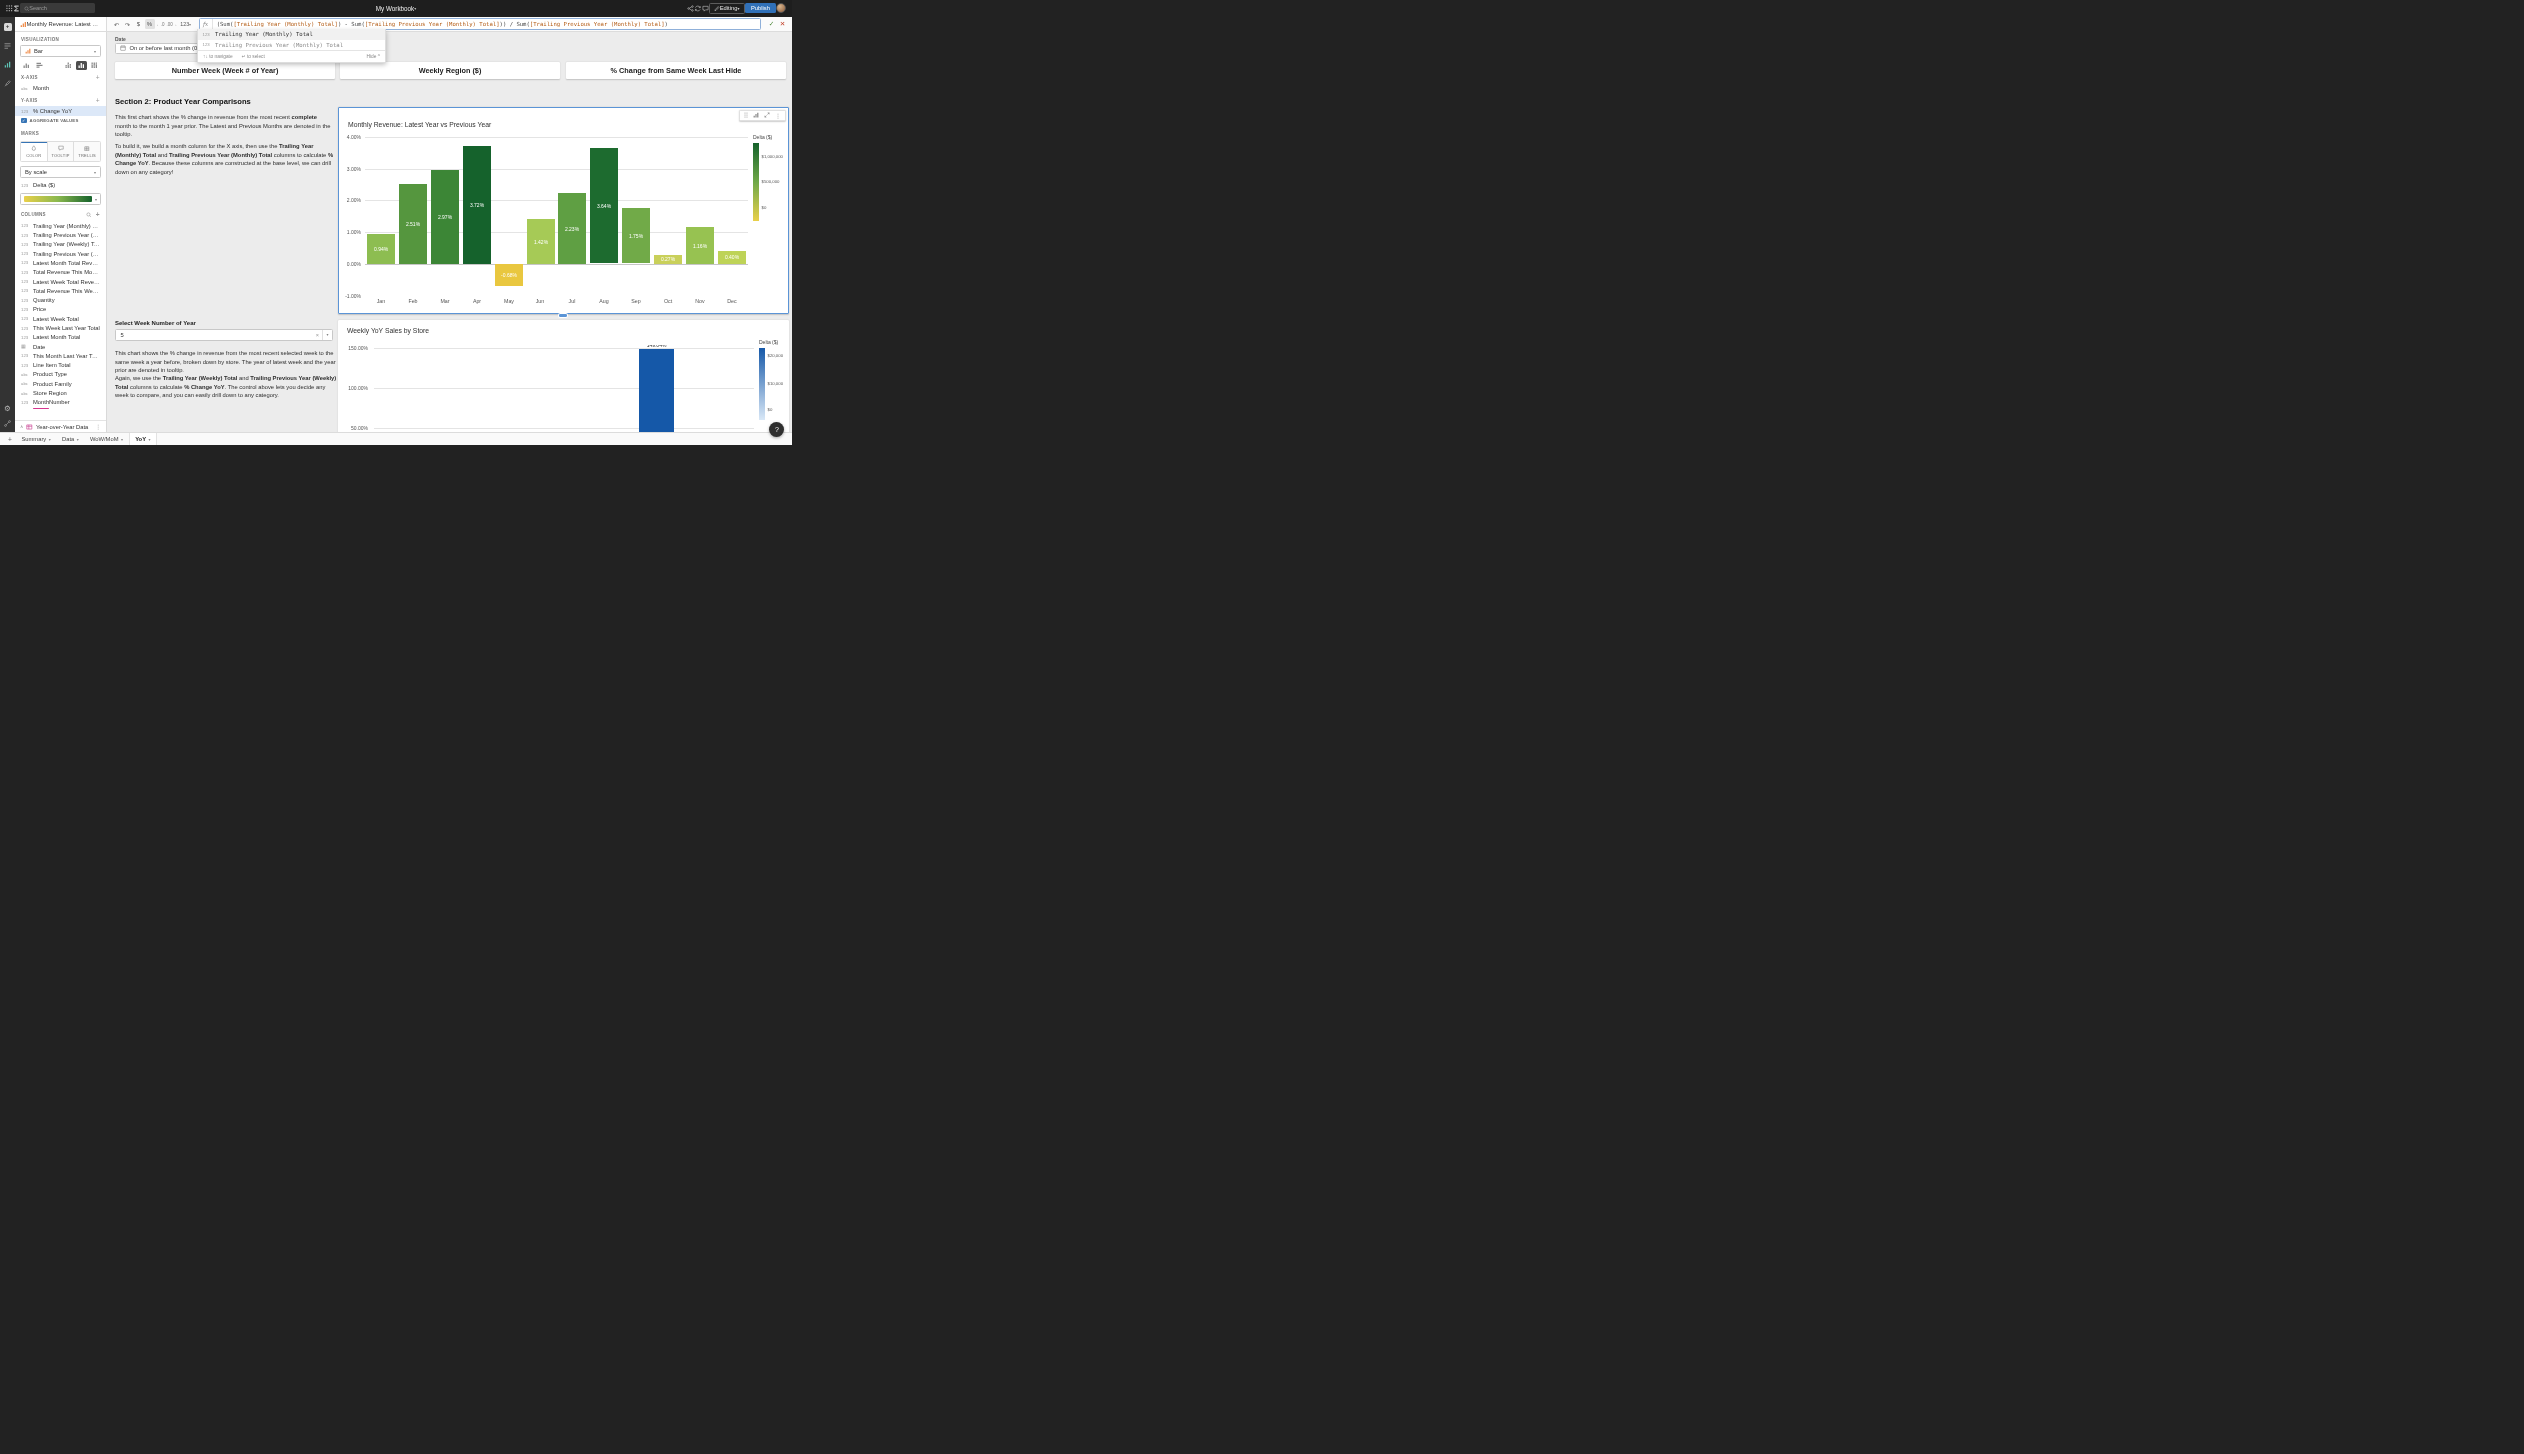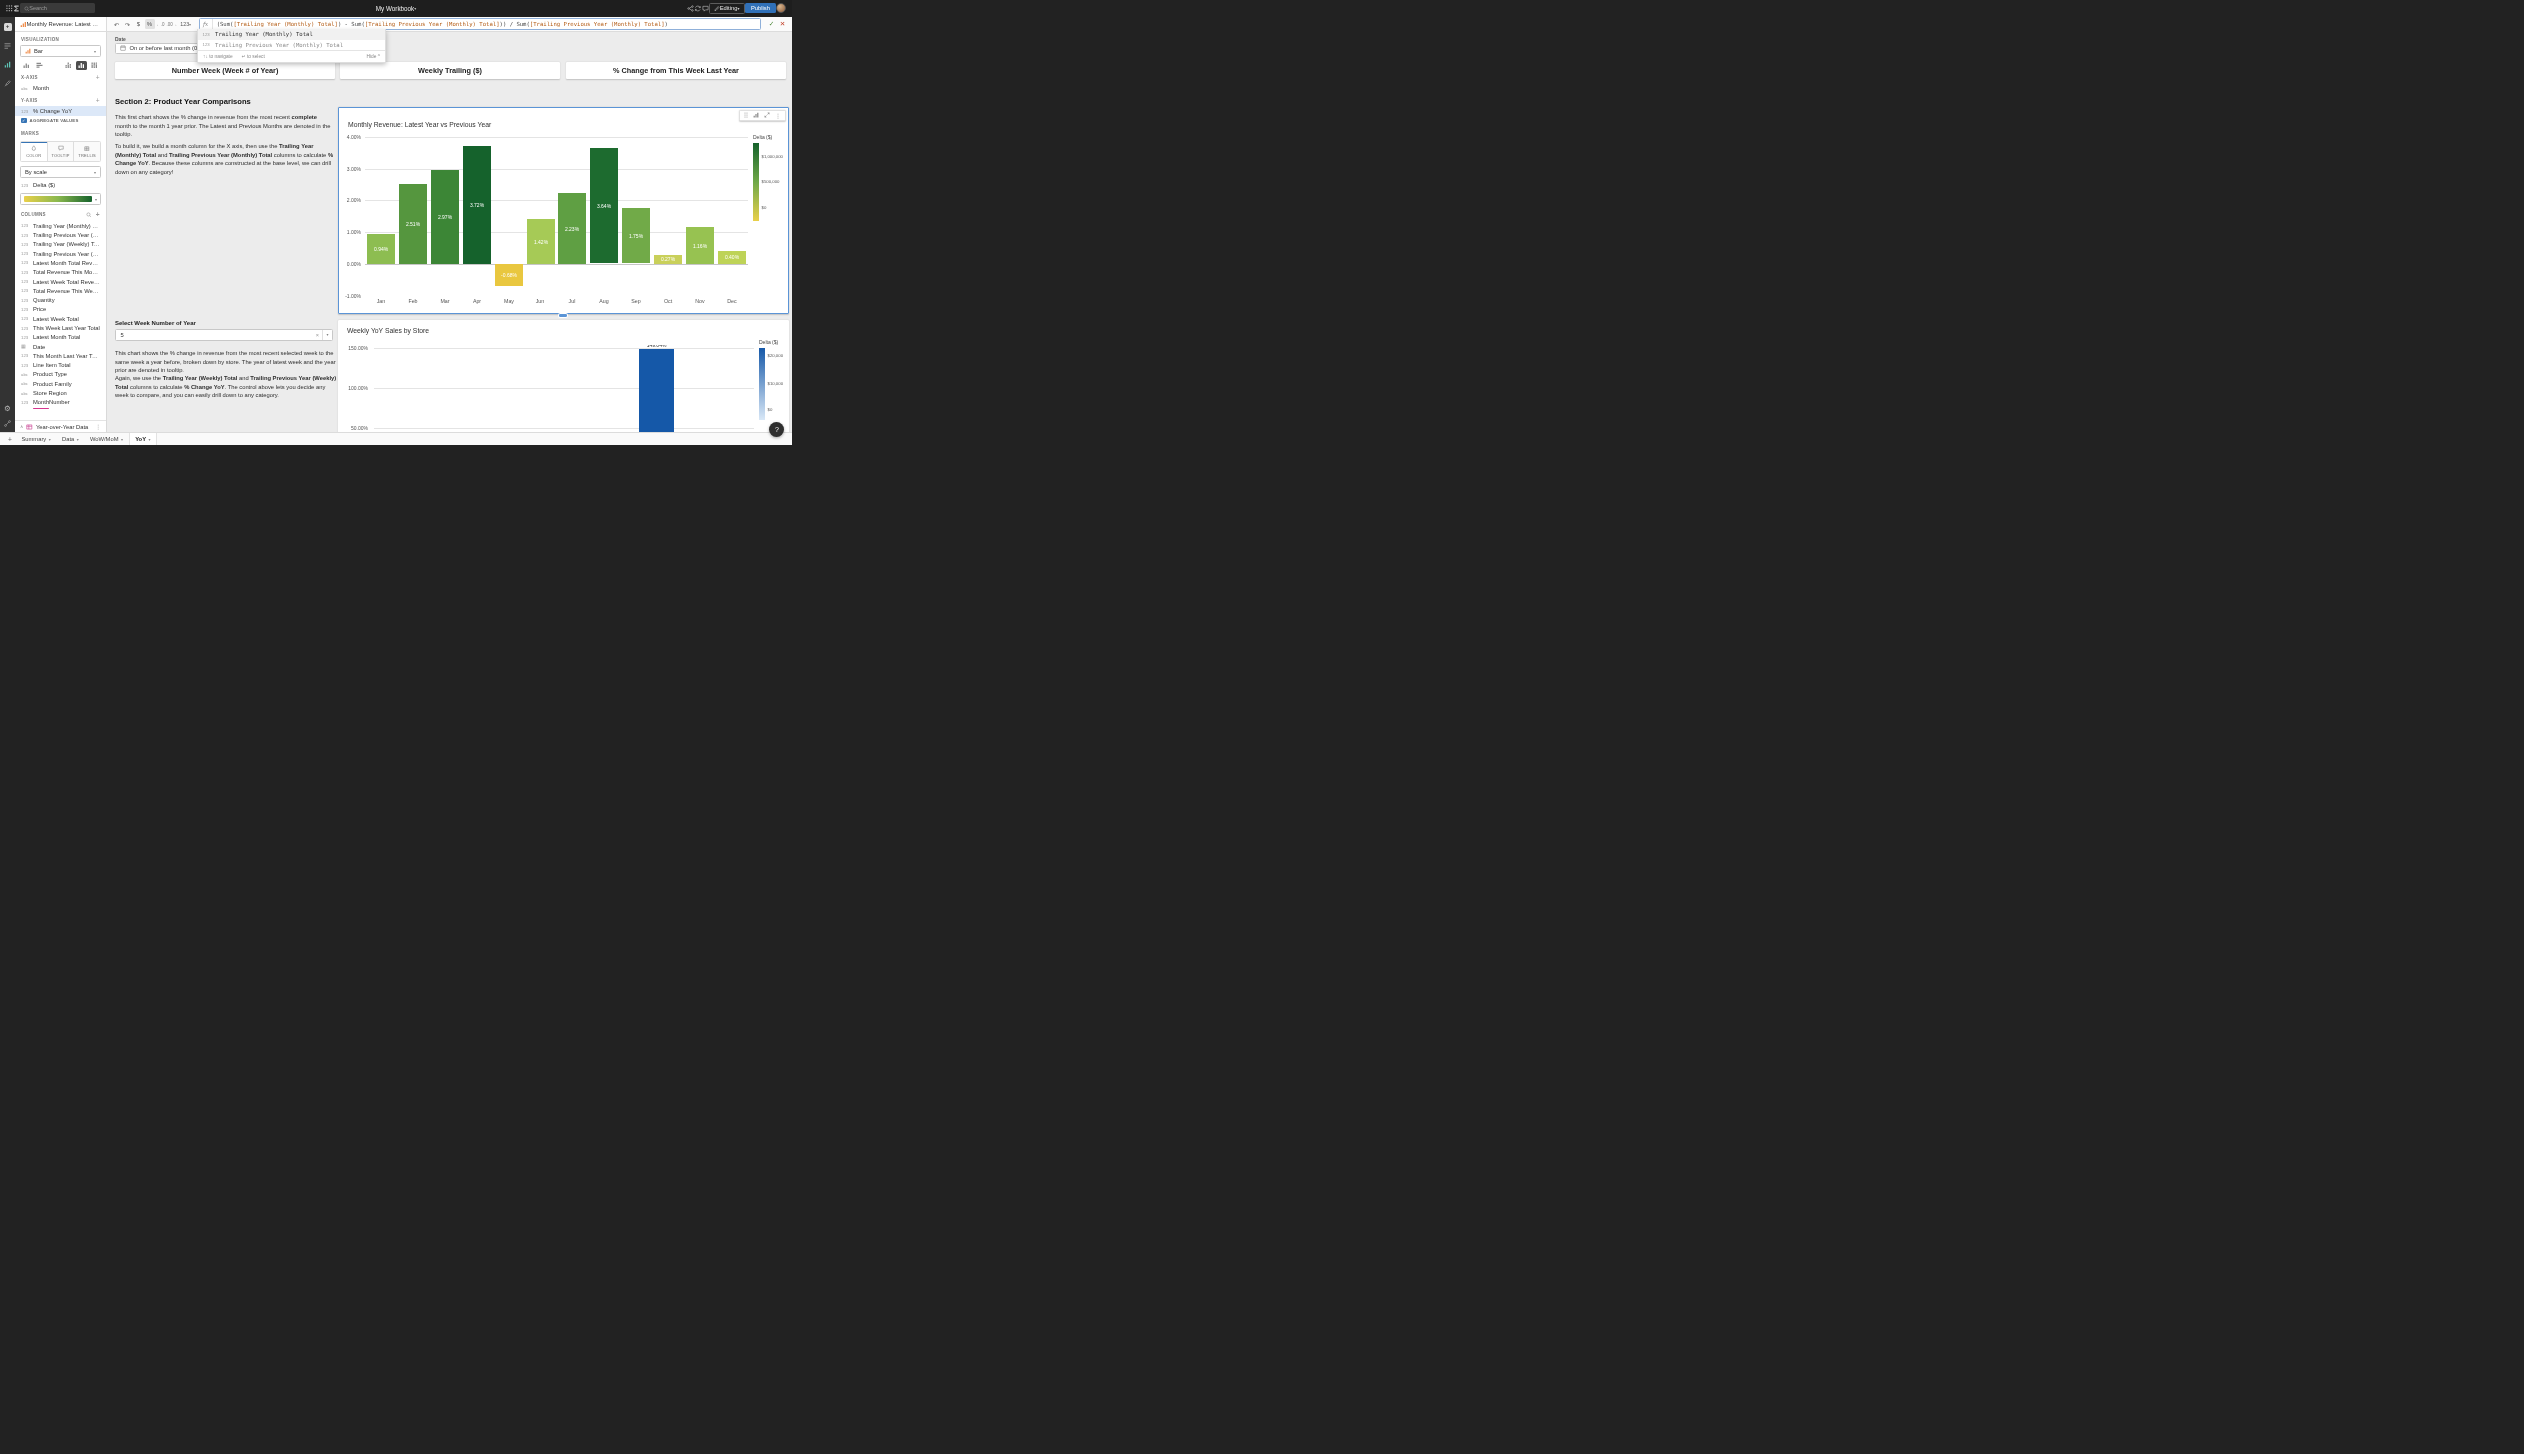--- a/index.html
+++ b/index.html
@@ -542,24 +542,24 @@
             <path d="M1.5 5.5h11M4.5 1v3M9.5 1v3"></path>
           </svg>
       </span>
       <span>On or before last month (02/20</span>
     </div>
 
     <div class="card" style="left:7px;top:30px;width:220px;height:16.7px">
       <div class="kpi-title">Number Week (Week # of Year)</div>
     </div>
     <div class="card" style="left:232px;top:30px;width:220px;height:16.7px">
-      <div class="kpi-title">Weekly Trailing ($)</div>
+      <div class="kpi-title">Weekly Region ($)</div>
     </div>
     <div class="card" style="left:458px;top:30px;width:220px;height:16.7px">
-      <div class="kpi-title">% Change from This Week Last Year</div>
+      <div class="kpi-title">% Change from Same Week Last Hide</div>
     </div>
 
     <div class="section-heading" style="left:7px;top:65px">Section 2: Product Year Comparisons</div>
     <div class="para" style="left:7px;top:81px;width:218px"><span>This first chart shows the % change in revenue from the most recent </span><b>complete</b><span> month to the month 1 year prior.   The Latest and Previous Months are denoted in the tooltip.</span></div>
     <div class="para" style="left:7px;top:110px;width:219px"><span>To build it, we build a month column for the X axis, then use the </span><b>Trailing Year (Monthly) Total</b><span> and </span><b>Trailing Previous Year (Monthly) Total</b><span> columns to calculate </span><b>% Change YoY</b><span>.  Because these columns are constructed at the base level, we can drill down on any category!</span></div>
 
     <div class="card chart-card selected" id="chart0" style="left:230px;top:75px;width:451px;height:207px">
       <div class="mini-toolbar">
         <span class="mi">
           <svg width="4" height="6" viewBox="0 0 8 12">

